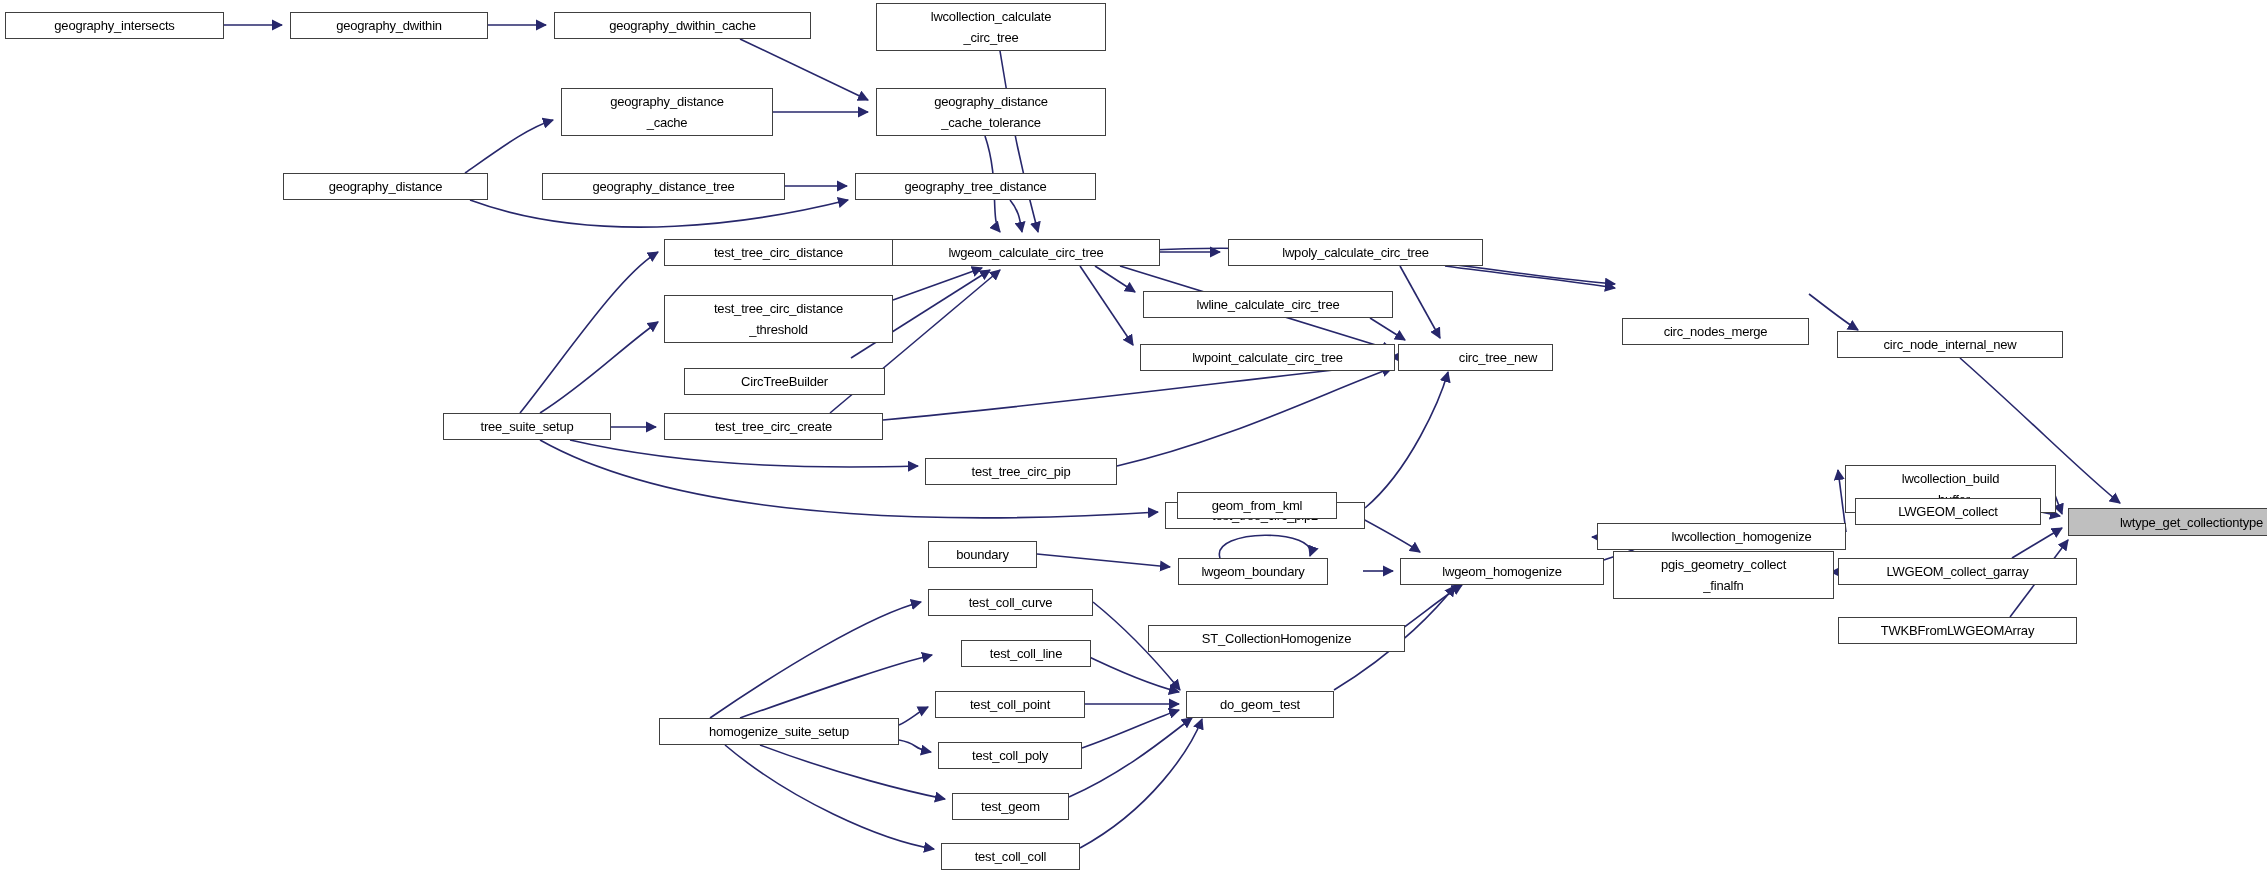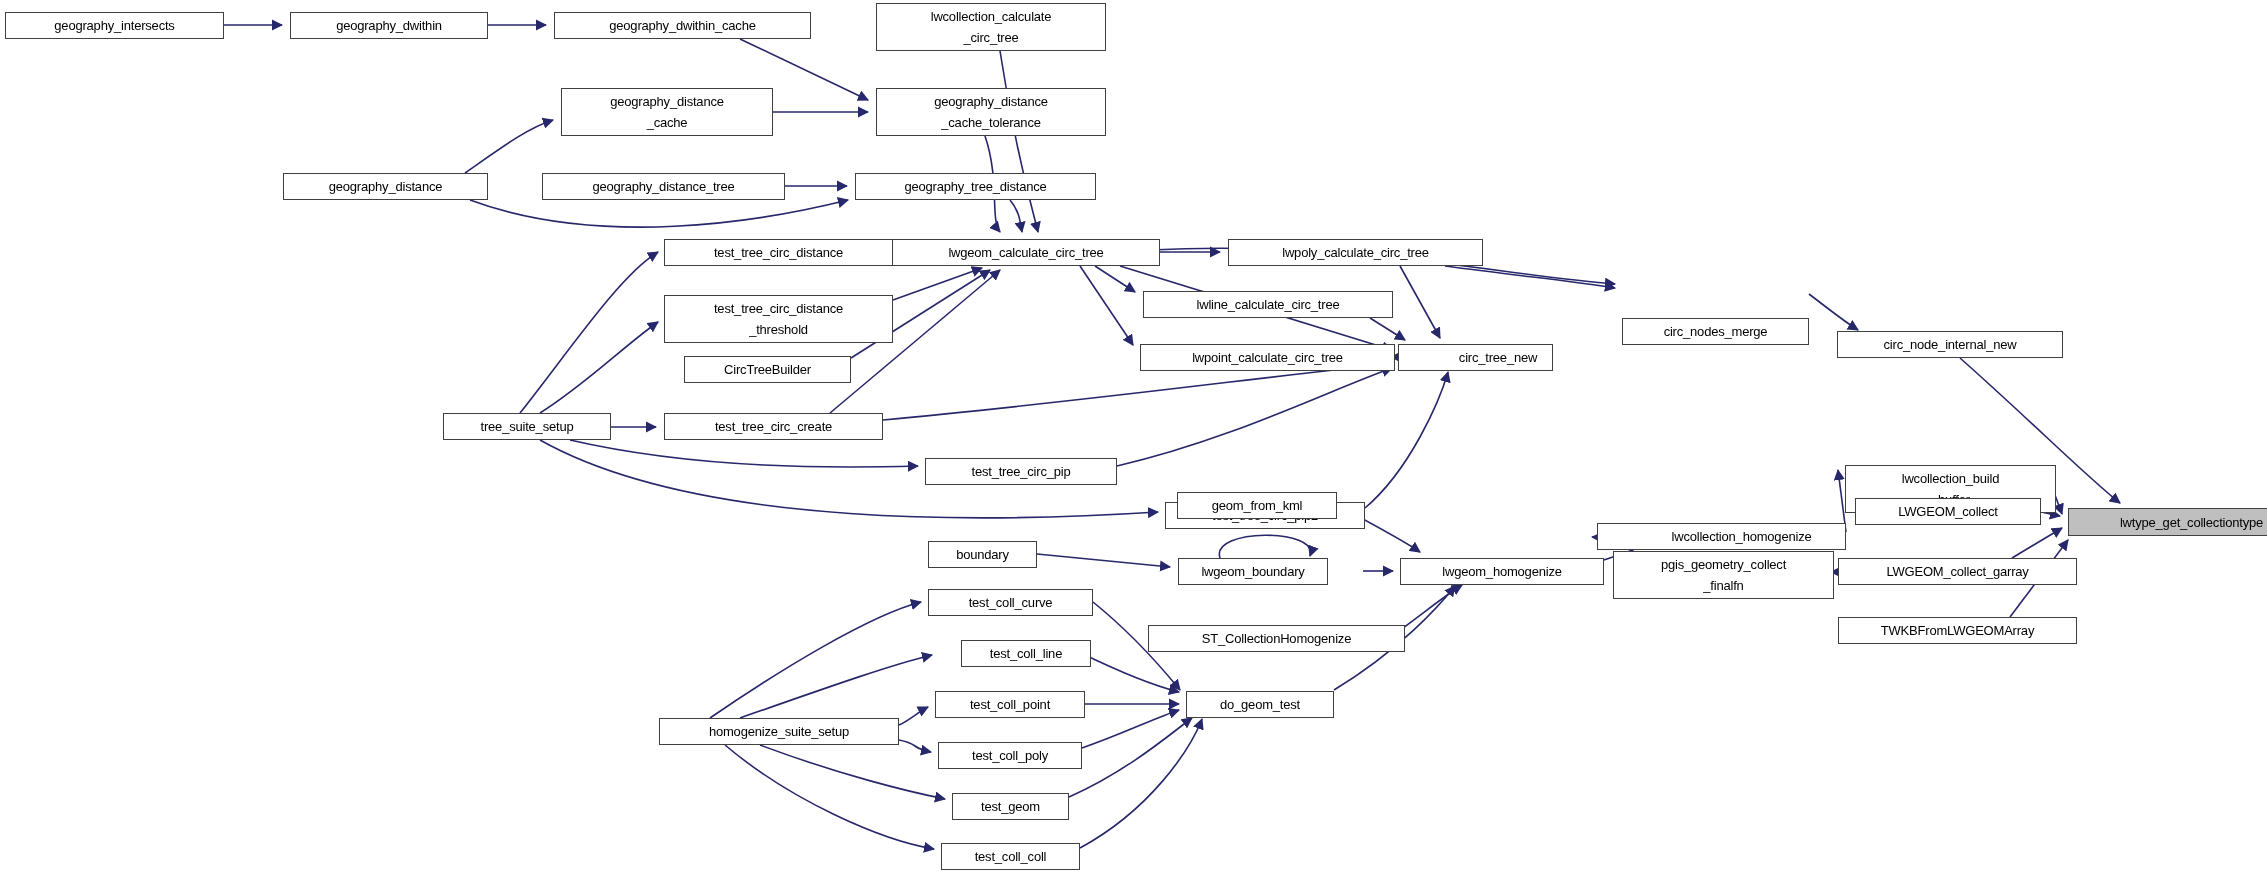--- a/index.html
+++ b/index.html
@@ -113,21 +113,21 @@
       <div class="node" style="left: 283px; top: 173px; width: 205px; height: 27px;">geography_distance</div>
       <div class="node" style="left: 542px; top: 173px; width: 243px; height: 27px;">geography_distance_tree</div>
       <div class="node" style="left: 855px; top: 173px; width: 241px; height: 27px;">geography_tree_distance</div>
       <div class="node" style="left: 664px; top: 239px; width: 229px; height: 27px;">test_tree_circ_distance</div>
       <div class="node" style="left: 892px; top: 239px; width: 268px; height: 27px;">lwgeom_calculate_circ_tree</div>
       <div class="node" style="left: 1228px; top: 239px; width: 255px; height: 27px;">lwpoly_calculate_circ_tree</div>
       <div class="node" style="left: 664px; top: 295px; width: 229px; height: 48px;">test_tree_circ_distance
 _threshold</div>
       <div class="node" style="left: 1143px; top: 291px; width: 250px; height: 27px;">lwline_calculate_circ_tree</div>
       <div class="node" style="left: 1622px; top: 278px; width: 187px; height: 27px; margin-top: 40px;">circ_nodes_merge</div>
-      <div class="node" style="left: 684px; top: 356px; width: 167px; height: 27px;">CircTreeBuilder</div>
+      <div class="node" style="left: 684px; top: 368px; width: 201px; height: 27px;">CircTreeBuilder</div>
       <div class="node" style="left: 1140px; top: 344px; width: 255px; height: 27px;">lwpoint_calculate_circ_tree</div>
       <div class="node" style="left: 1398px; top: 344px; width: 155px; height: 27px; padding-left: 45px;">circ_tree_new</div>
       <div class="node" style="left: 1837px; top: 331px; width: 226px; height: 27px;">circ_node_internal_new</div>
       <div class="node" style="left: 443px; top: 413px; width: 168px; height: 27px;">tree_suite_setup</div>
       <div class="node" style="left: 664px; top: 413px; width: 219px; height: 27px;">test_tree_circ_create</div>
       <div class="node" style="left: 925px; top: 458px; width: 192px; height: 27px;">test_tree_circ_pip</div>
       <div class="node" style="left: 1165px; top: 502px; width: 200px; height: 27px;">test_tree_circ_pip2</div>
       <div class="node" style="left: 1597px; top: 523px; width: 249px; height: 27px; padding-left: 40px;">lwcollection_homogenize</div>
       <div class="node" style="left: 1845px; top: 465px; width: 211px; height: 48px;">lwcollection_build
 _buffer</div>

